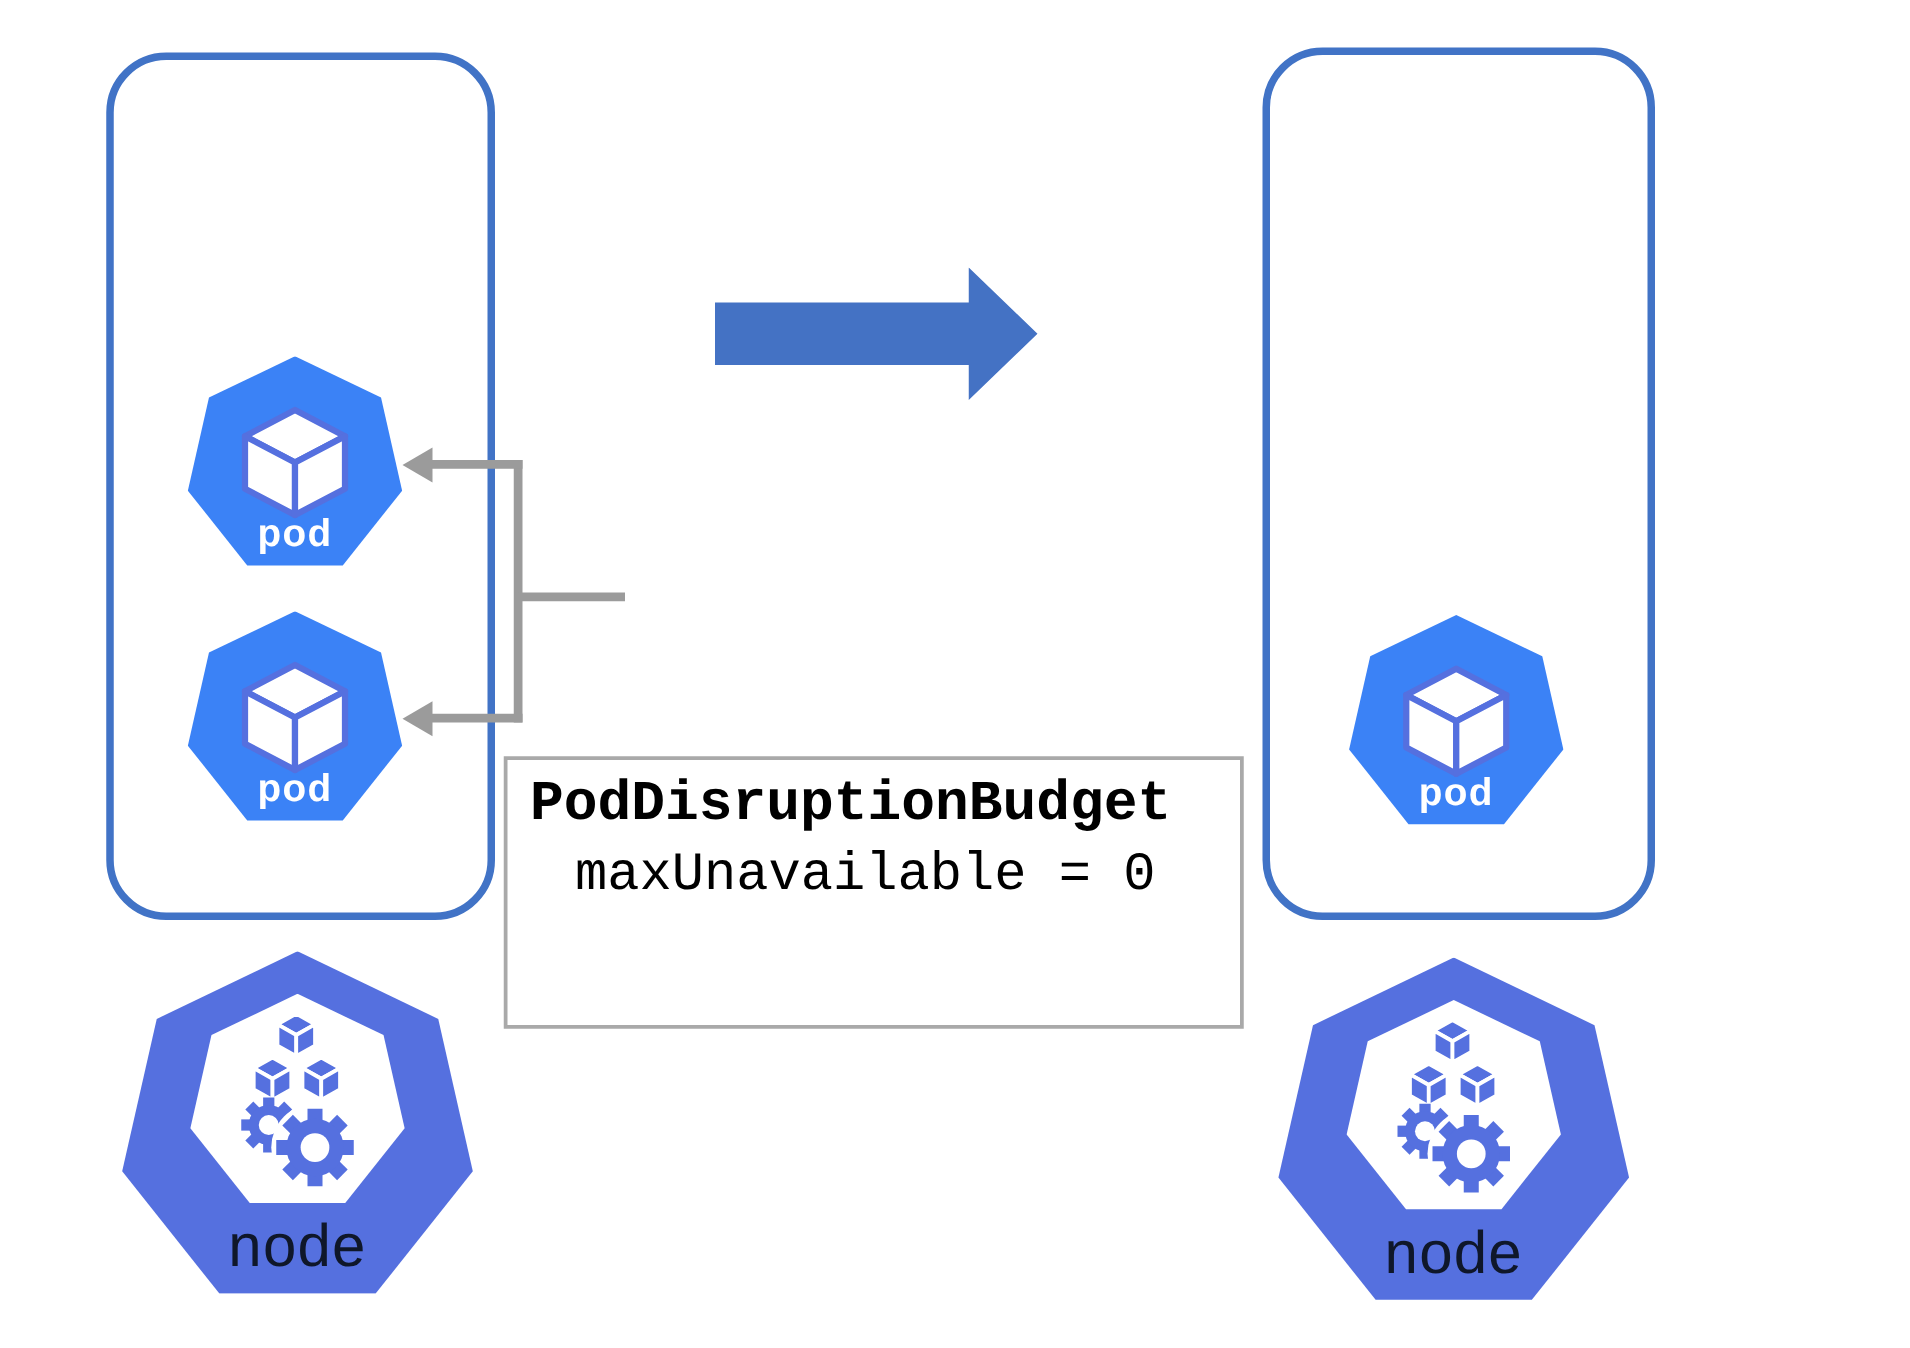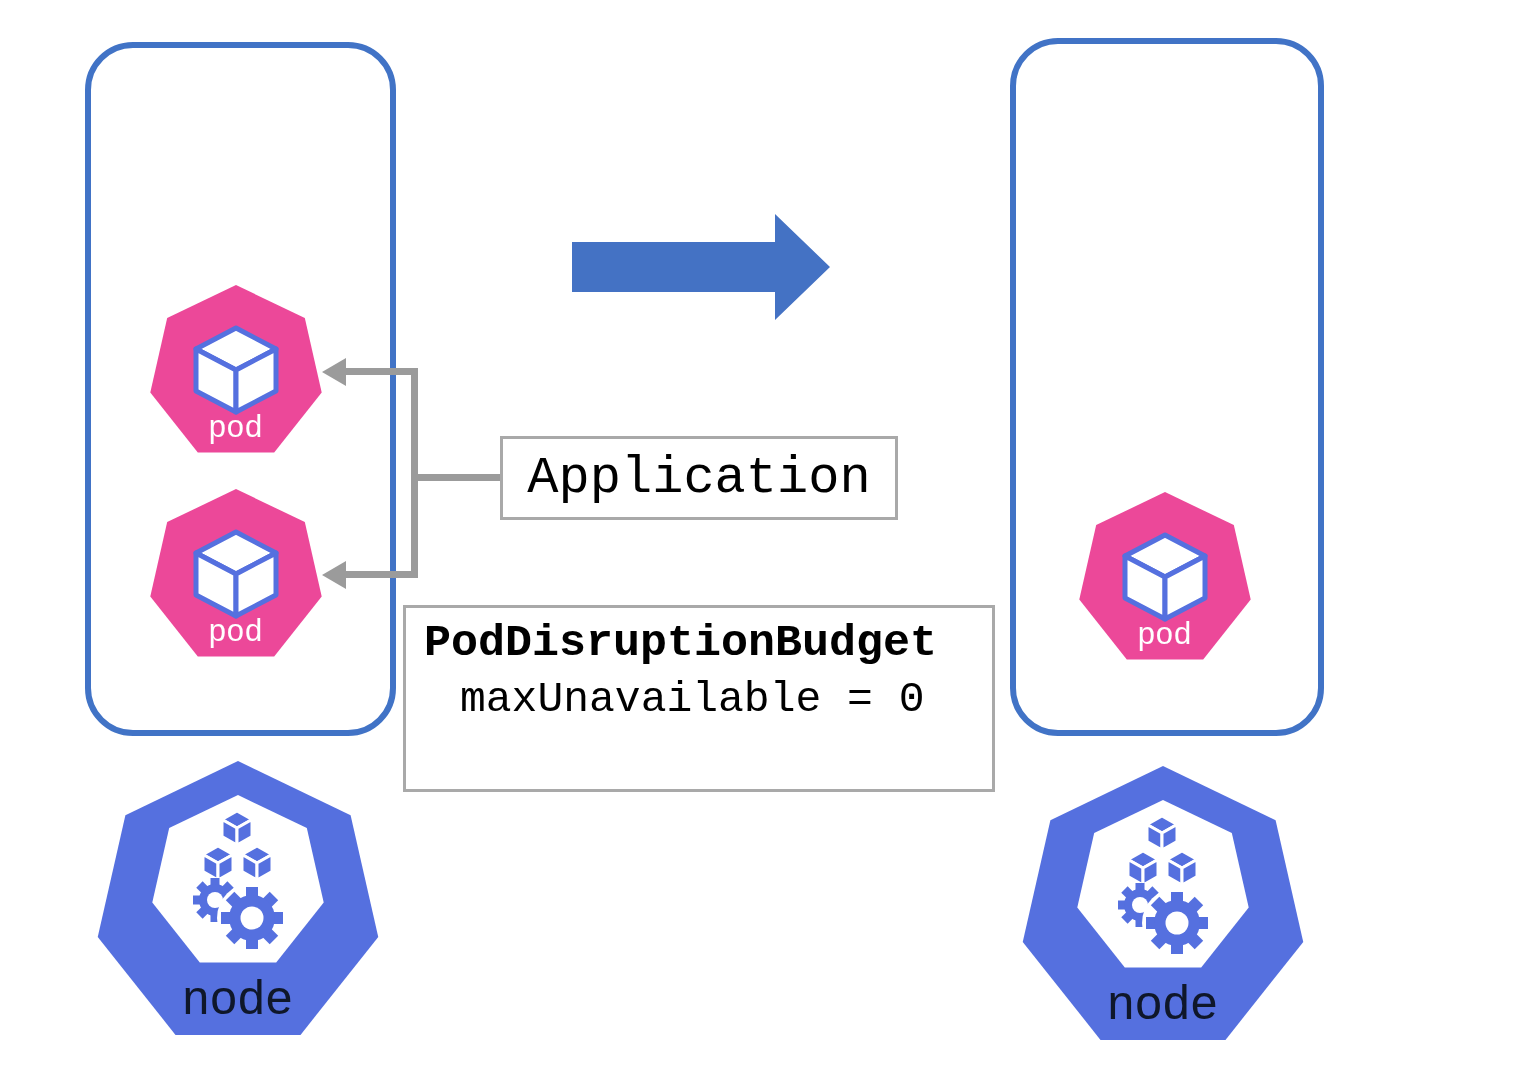--- a/index.html
+++ b/index.html
@@ -6,21 +6,21 @@
   #stage{position:relative;width:1528px;height:1078px;background:#ffffff;overflow:hidden;
          font-family:"Liberation Sans", sans-serif;}
 
   
   .cluster{position:absolute;border:6px solid #4173C6;border-radius:48px;background:transparent;}
   #cluster-before{left:85px;top:42px;width:299px;height:682px;}
   #cluster-after{left:1010px;top:38px;width:302px;height:686px;}
 
   
   .hepta{clip-path:polygon(50% 0%,89.1% 18.8%,98.7% 61.1%,71.7% 95.1%,28.3% 95.1%,1.3% 61.1%,10.9% 18.8%);}
-  .pod-icon{position:absolute;width:176px;height:176px;background:#ec4899;}
+  .pod-icon{position:absolute;width:176px;height:176px;background:#3b82f6;font-weight:bold;}
   .pod-cube{position:absolute;left:38px;top:40px;}
   .pod-label{position:absolute;left:0;right:0;bottom:16px;text-align:center;color:#ffffff;
              font-size:31px;letter-spacing:1px;}
   #pod-before-1{left:148px;top:285px;}
   #pod-before-2{left:148px;top:489px;}
   #pod-after-1{left:1077px;top:492px;}
 
   .node-icon{position:absolute;width:288px;height:288px;background:#5570DF;}
   .node-inner{position:absolute;left:56px;top:34px;width:176px;height:176px;background:#ffffff;}
   .node-art{position:absolute;left:0;top:0;}
@@ -42,21 +42,21 @@
      border-top:14px solid transparent;border-bottom:14px solid transparent;
      border-right:24px solid #9B9B9B;}
   #arrowhead-1{left:322px;top:358px;}
   #arrowhead-2{left:322px;top:561px;}
 
   
   .gray-box{position:absolute;background:#ffffff;border:3px solid #A9A9A9;box-sizing:border-box;
             font-family:"Liberation Mono", monospace;color:#000;}
   #application-box{left:500px;top:436px;width:398px;height:84px;
                    display:flex;align-items:center;justify-content:center;font-size:52px;}
-  #pdb-box{left:403px;top:605px;width:592px;height:187px;padding:8px 0 0 18px;}
+  #pdb-box{left:403px;top:605px;width:592px;height:218px;padding:8px 0 0 18px;}
   #pdb-box .pdb-title{font-weight:bold;font-size:45px;line-height:56px;}
   #pdb-box .pdb-line{font-size:43px;line-height:56px;margin-left:36px;}
 </style>
 </head>
 <body>
 
 <div id="stage">
 
   <div id="cluster-before" class="cluster"></div>
 
@@ -207,22 +207,19 @@
     <div class="node-label">node</div>
   </div>
 
   <div id="conn-vert" class="conn"></div>
   <div id="conn-top-h" class="conn"></div>
   <div id="conn-bot-h" class="conn"></div>
   <div id="conn-mid-h" class="conn"></div>
   <div id="arrowhead-1" class="conn-arrowhead"></div>
   <div id="arrowhead-2" class="conn-arrowhead"></div>
 
-  <div id="application-box" class="gray-box">
-    <span>Application</span>
-  </div>
 
   <div id="pdb-box" class="gray-box">
     <div class="pdb-title">PodDisruptionBudget</div>
     <div class="pdb-line">maxUnavailable = 0</div>
   </div>
 
 </div>
 
 </body></html>

